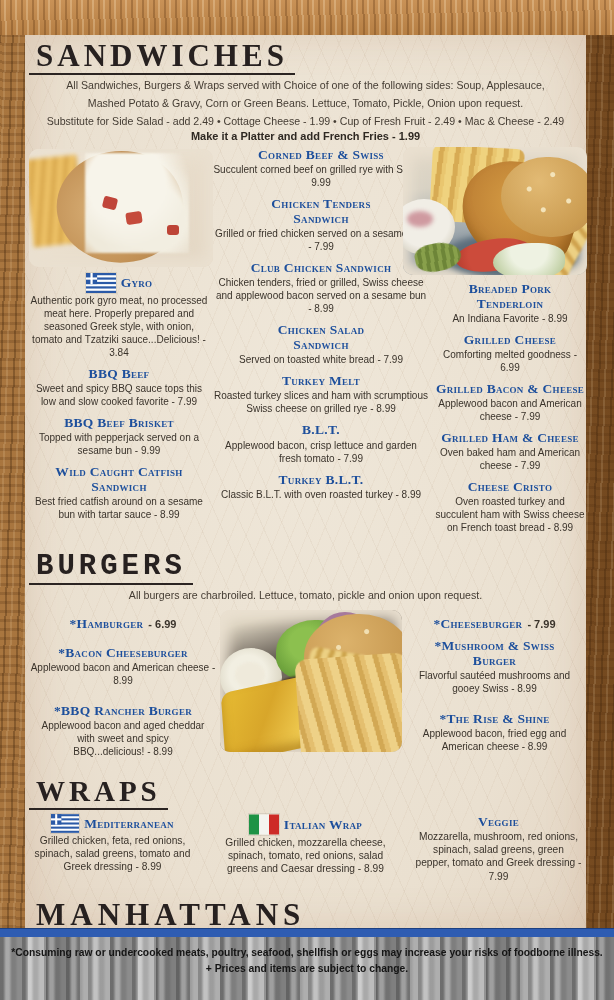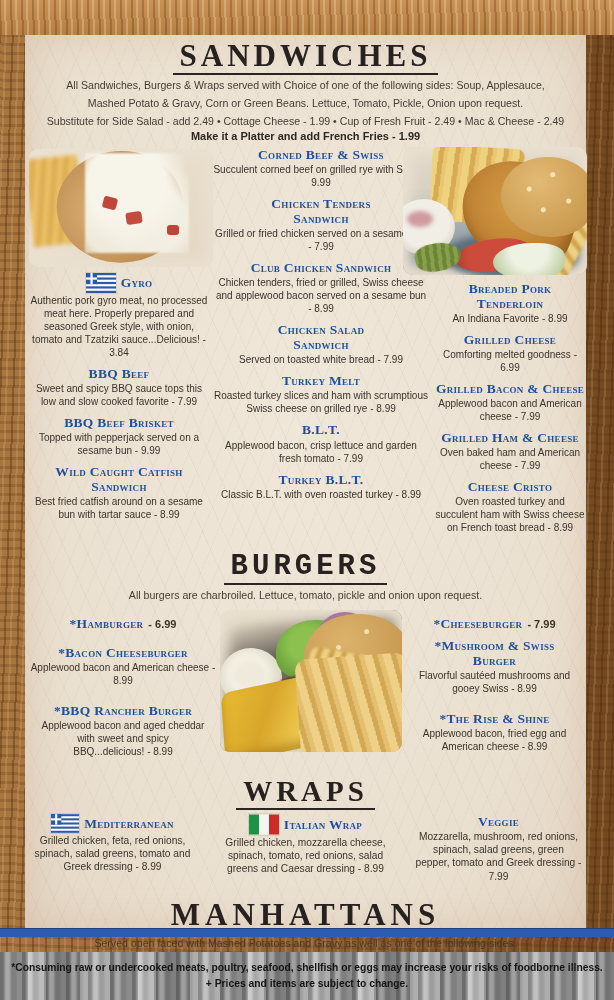--- a/index.html
+++ b/index.html
@@ -13,21 +13,21 @@
   .wood-top{position:absolute;top:0;left:0;right:0;height:35px;
     background:
       repeating-linear-gradient(88deg, rgba(90,50,15,0.30) 0 2px, transparent 2px 5px, rgba(255,235,200,0.28) 5px 7px, transparent 7px 11px),
       linear-gradient(180deg,#c99257 0%,#b67f44 100%);}
   .paper{position:absolute;top:35px;left:25px;right:28px;bottom:72px;box-sizing:border-box;padding:2px 4px 0;
     background:
       repeating-linear-gradient(112deg, rgba(190,160,130,0.09) 0 1px, transparent 1px 14px),
       repeating-linear-gradient(66deg, rgba(150,120,90,0.07) 0 1px, transparent 1px 19px),
       radial-gradient(ellipse at 50% 40%, #efe7d9 0%, #eae0d0 70%, #e3d5c3 100%);
     box-shadow:inset 0 0 42px rgba(175,120,85,0.20);}
-  .sec-head{text-align:center;margin:0;}
+  .sec-head{margin:0;}
   .sec-head span{display:inline-block;font-family:"Liberation Serif",serif;font-weight:700;color:#272120;
     letter-spacing:4px;border-bottom:2px solid #2b2422;line-height:1.02;padding:0 7px 1px;}
   .h-sand span{font-size:31px;}
   .h-burg span{font-size:29px;font-family:Liberation Mono, monospace;}
   .h-wrap span{font-size:29px;}
   .h-man  span{font-size:31px;letter-spacing:5px;}
   .intro{ text-align:center;font-size:10.6px;color:#443c33;line-height:1.42;margin:3px 0 0;}
   .intro-bold{text-align:center;font-size:11px;font-weight:700;color:#2e2822;margin:1px 0 3px;}
   .grid-sand{display:grid;grid-template-columns:180px 216px 1fr;column-gap:4px;margin-top:5px;}
   .grid-burg{display:grid;grid-template-columns:188px 184px 1fr;column-gap:3px;margin-top:5px;}
@@ -85,21 +85,21 @@
     background:radial-gradient(circle at 32% 38%,#f1dfb2 0 2px,transparent 3px),radial-gradient(circle at 58% 20%,#f1dfb2 0 2px,transparent 3px),
                radial-gradient(circle at 74% 52%,#f1dfb2 0 2px,transparent 3px),radial-gradient(circle at 46% 62%,#f1dfb2 0 2px,transparent 3px),
                radial-gradient(circle at 38% 32%,#dcb26b 0%,#c89a52 68%,#b2833f 100%);}
   .b-tom{left:118px;top:64px;width:42px;height:18px;background:#c24a38;border-radius:40%;transform:rotate(-10deg);}
   .b-meat{left:54px;top:66px;width:72px;height:42px;background:#4c3a28;border-radius:40% 60% 50% 50%;filter:blur(1px);}
   .b-cheese{left:2px;top:72px;width:114px;height:70px;background:linear-gradient(115deg,#e7bc33 0%,#d8a62a 40%,#eec84e 70%,#cf9e26 100%);transform:rotate(-12deg) skewX(-8deg);border-radius:10px;box-shadow:inset 0 -7px 9px rgba(150,100,10,0.5);}
   .b-fries2{right:0;bottom:42px;width:96px;height:56px;background:repeating-linear-gradient(100deg,#ecd083 0 7px,#cda44d 7px 12px);transform:rotate(10deg);filter:blur(0.8px);border-radius:8px;}
   .b-fries{right:-8px;bottom:-10px;width:112px;height:106px;background:repeating-linear-gradient(78deg,#eed187 0 8px,#d2a854 8px 13px,#e4bf6f 13px 18px);transform:rotate(-4deg);border-radius:12px;filter:blur(0.6px);}
   
   .blue-bar{position:absolute;left:0;right:0;bottom:63px;height:9px;background:#2e5cb2;border-top:1px solid #1d4080;box-sizing:border-box;}
-  .metal{position:absolute;left:0;right:0;bottom:0;height:48px;
+  .metal{position:absolute;left:0;right:0;bottom:0;height:63px;
     background:
       repeating-linear-gradient(90deg, rgba(0,0,0,0.22) 0 3px, rgba(255,255,255,0.25) 6px 9px, rgba(0,0,0,0.10) 12px 15px, transparent 18px 22px),
       repeating-linear-gradient(90deg, #8c8c8c 0 28px, #bcbcbc 28px 46px, #7f7f7f 46px 80px, #aeaeae 80px 110px),
       #9c9c9c;}
   .metal-text{padding-top:8px;text-align:center;font-size:10.3px;font-weight:700;color:#151515;line-height:1.55;}
   .wrap-item .mi-desc{font-size:10.2px;}
   .man-intro{margin-top:2px;}
 </style>
 </head>
 <body>

